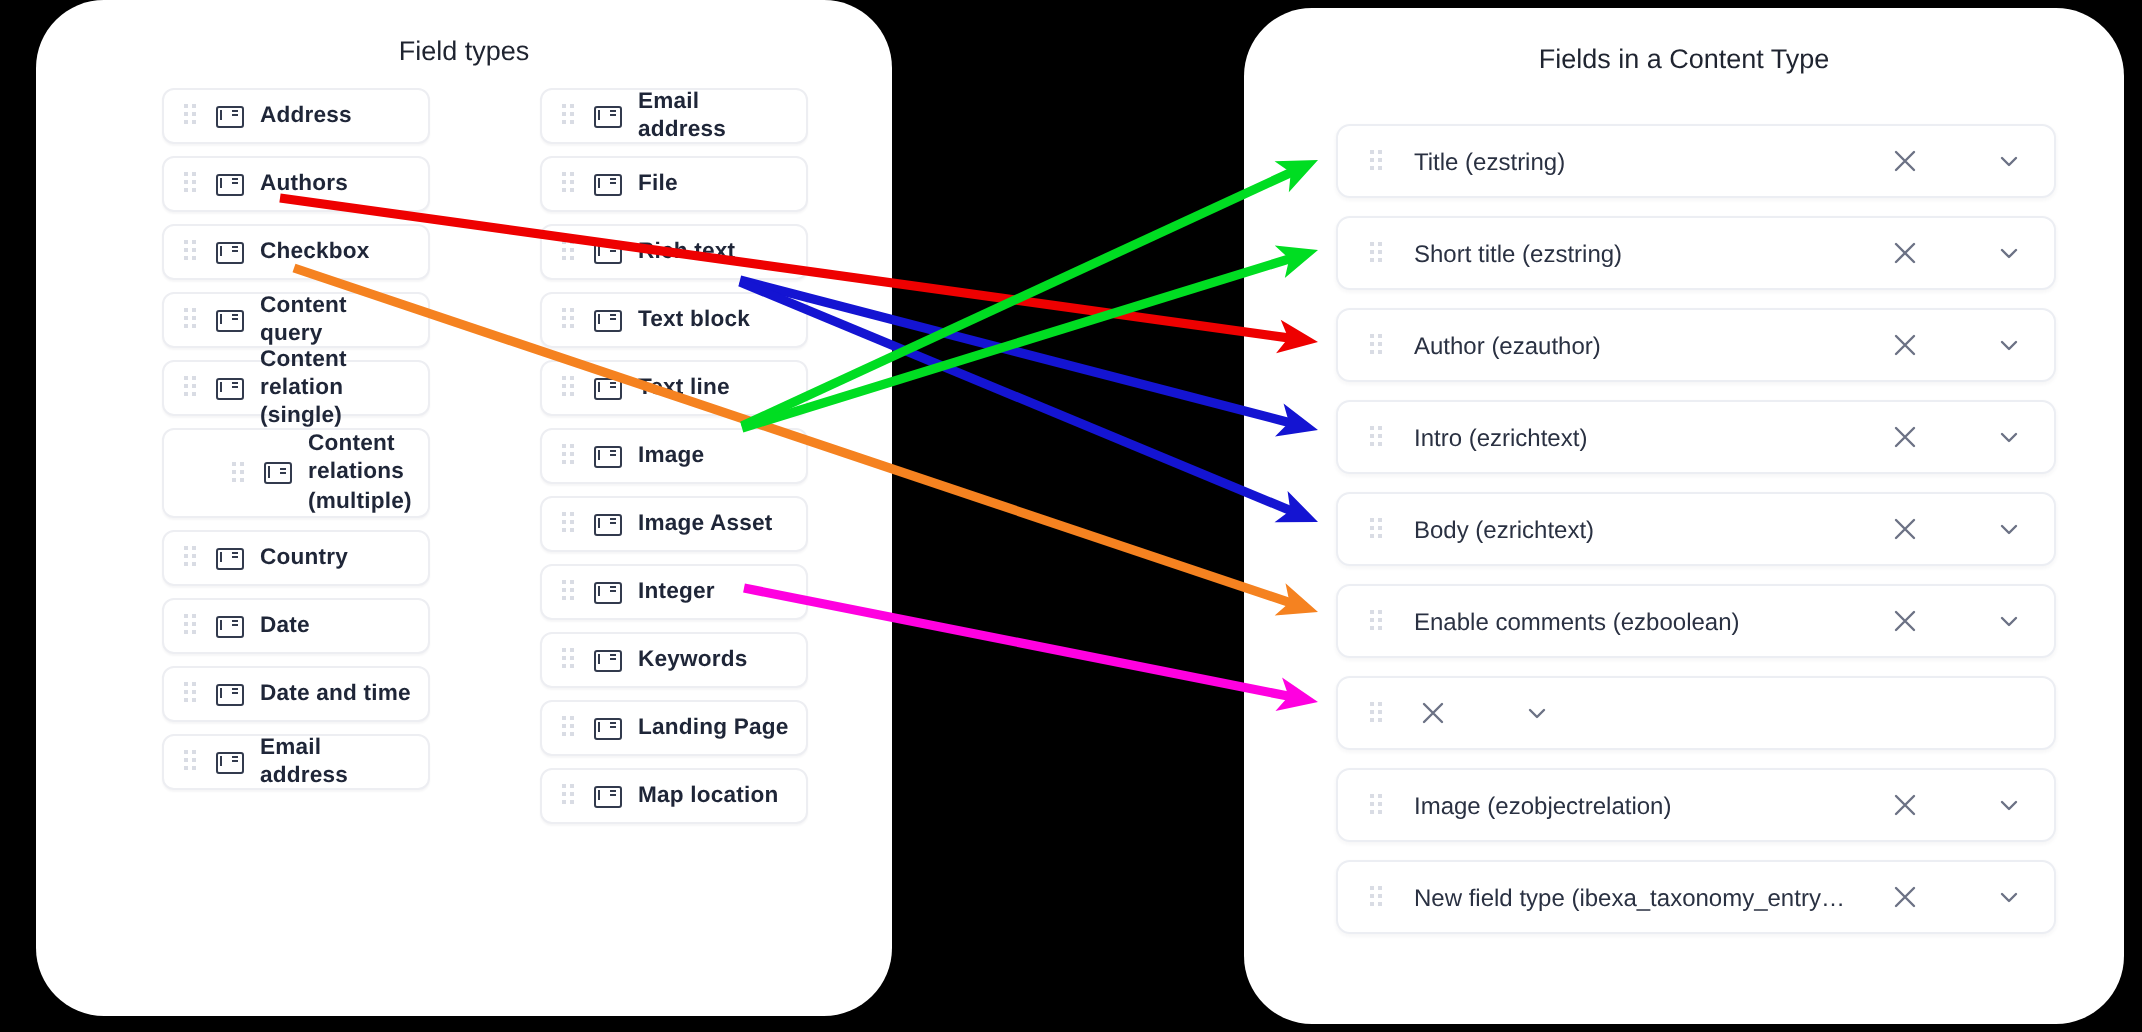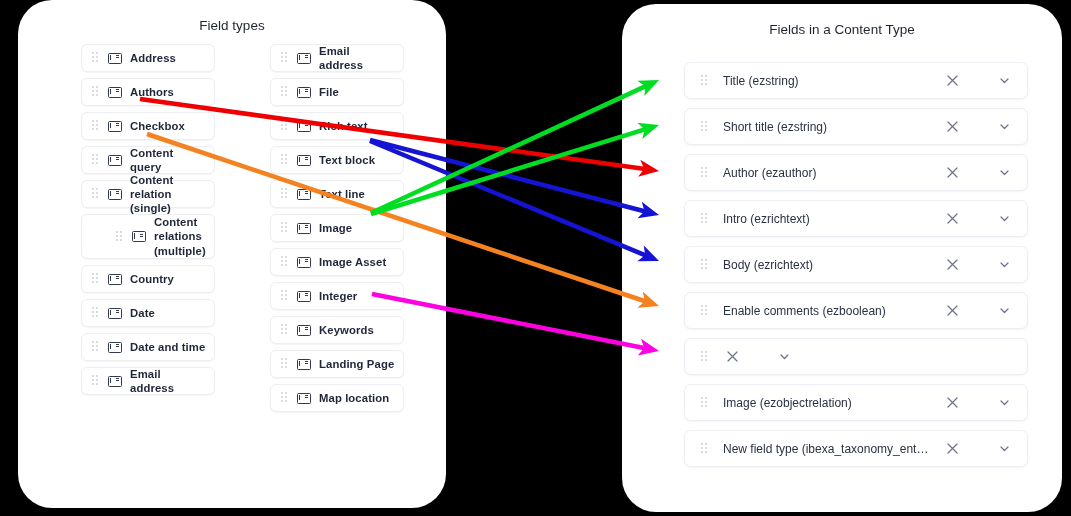--- a/index.html
+++ b/index.html
@@ -104,21 +104,20 @@
   .rf-card {
     background: #fff;
     border: 1px solid #eceef3;
     border-radius: 7px;
     box-shadow: 0 1px 2px rgba(30,35,60,0.05);
     height: 37px;
     display: flex;
     align-items: center;
     padding: 0 14px 0 16px;
     gap: 14px;
-    margin-left: 16px;
   }
   .rf-label {
     flex: 1 1 auto;
     font-size: 12px;
     font-weight: 400;
     color: #2a3142;
     white-space: nowrap;
     overflow: hidden;
     text-overflow: ellipsis;
   }

